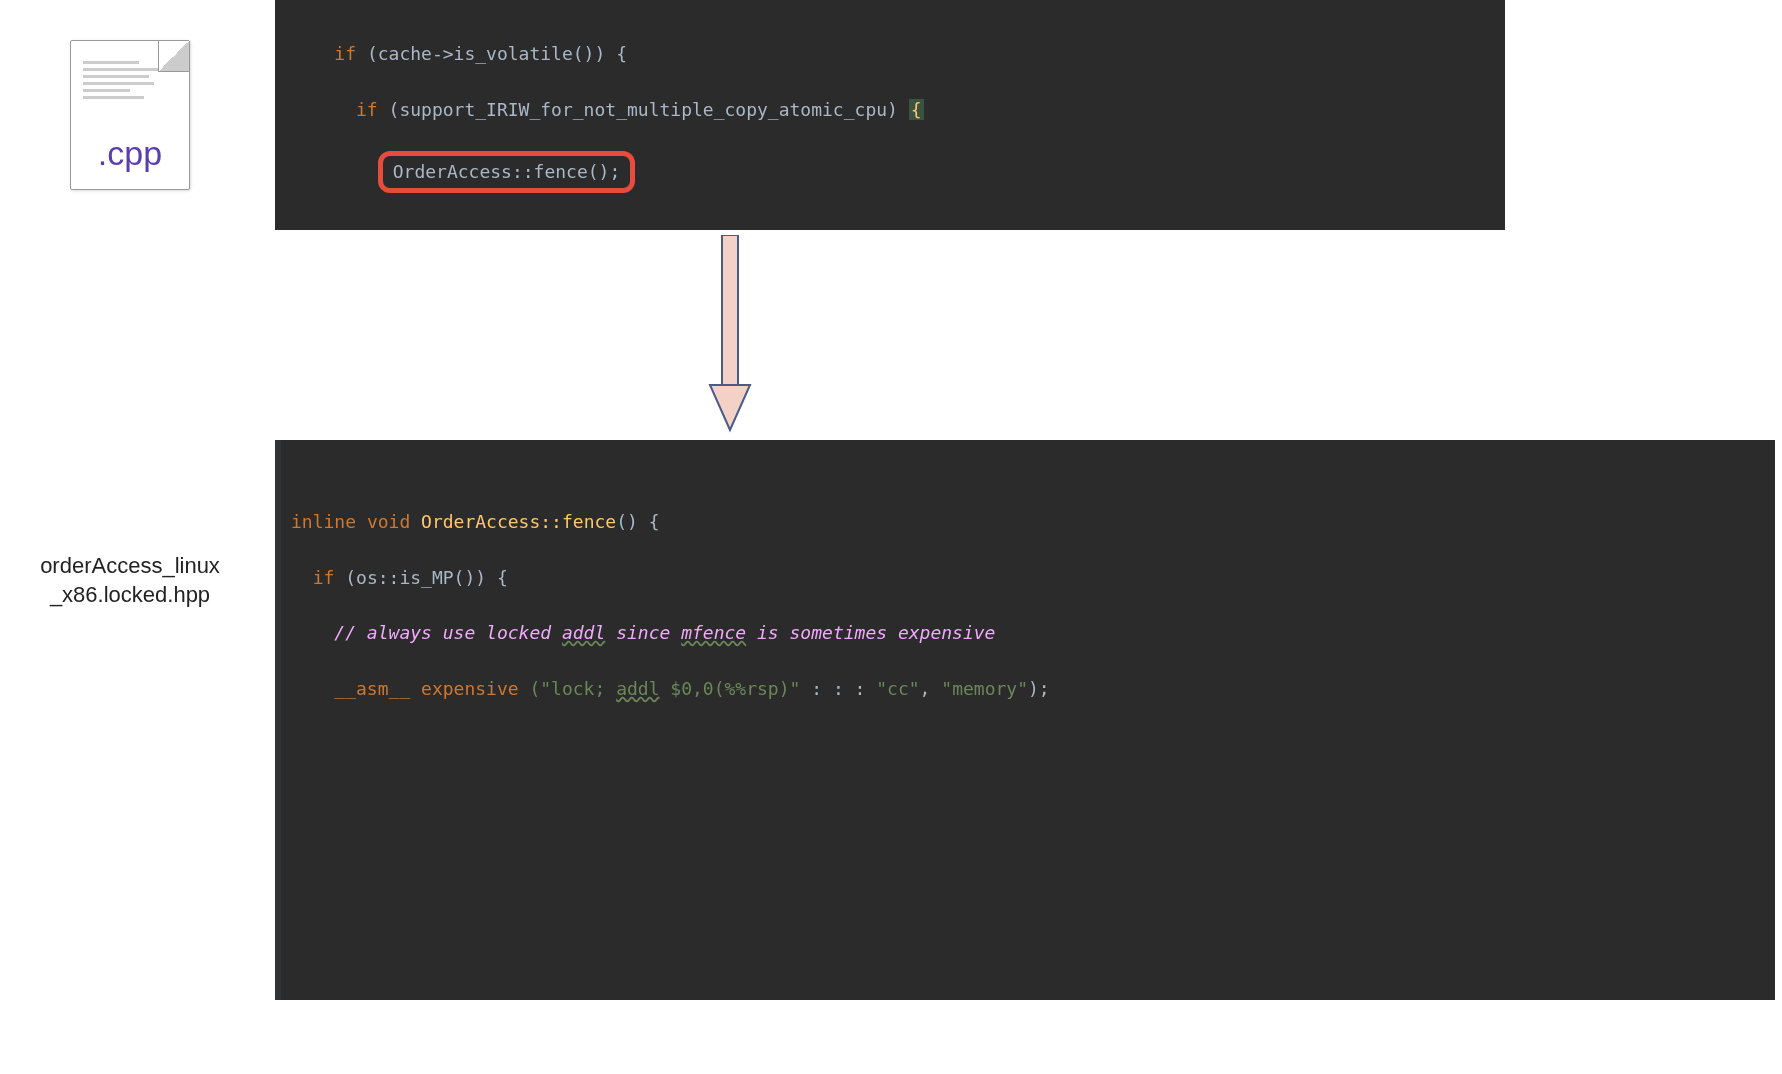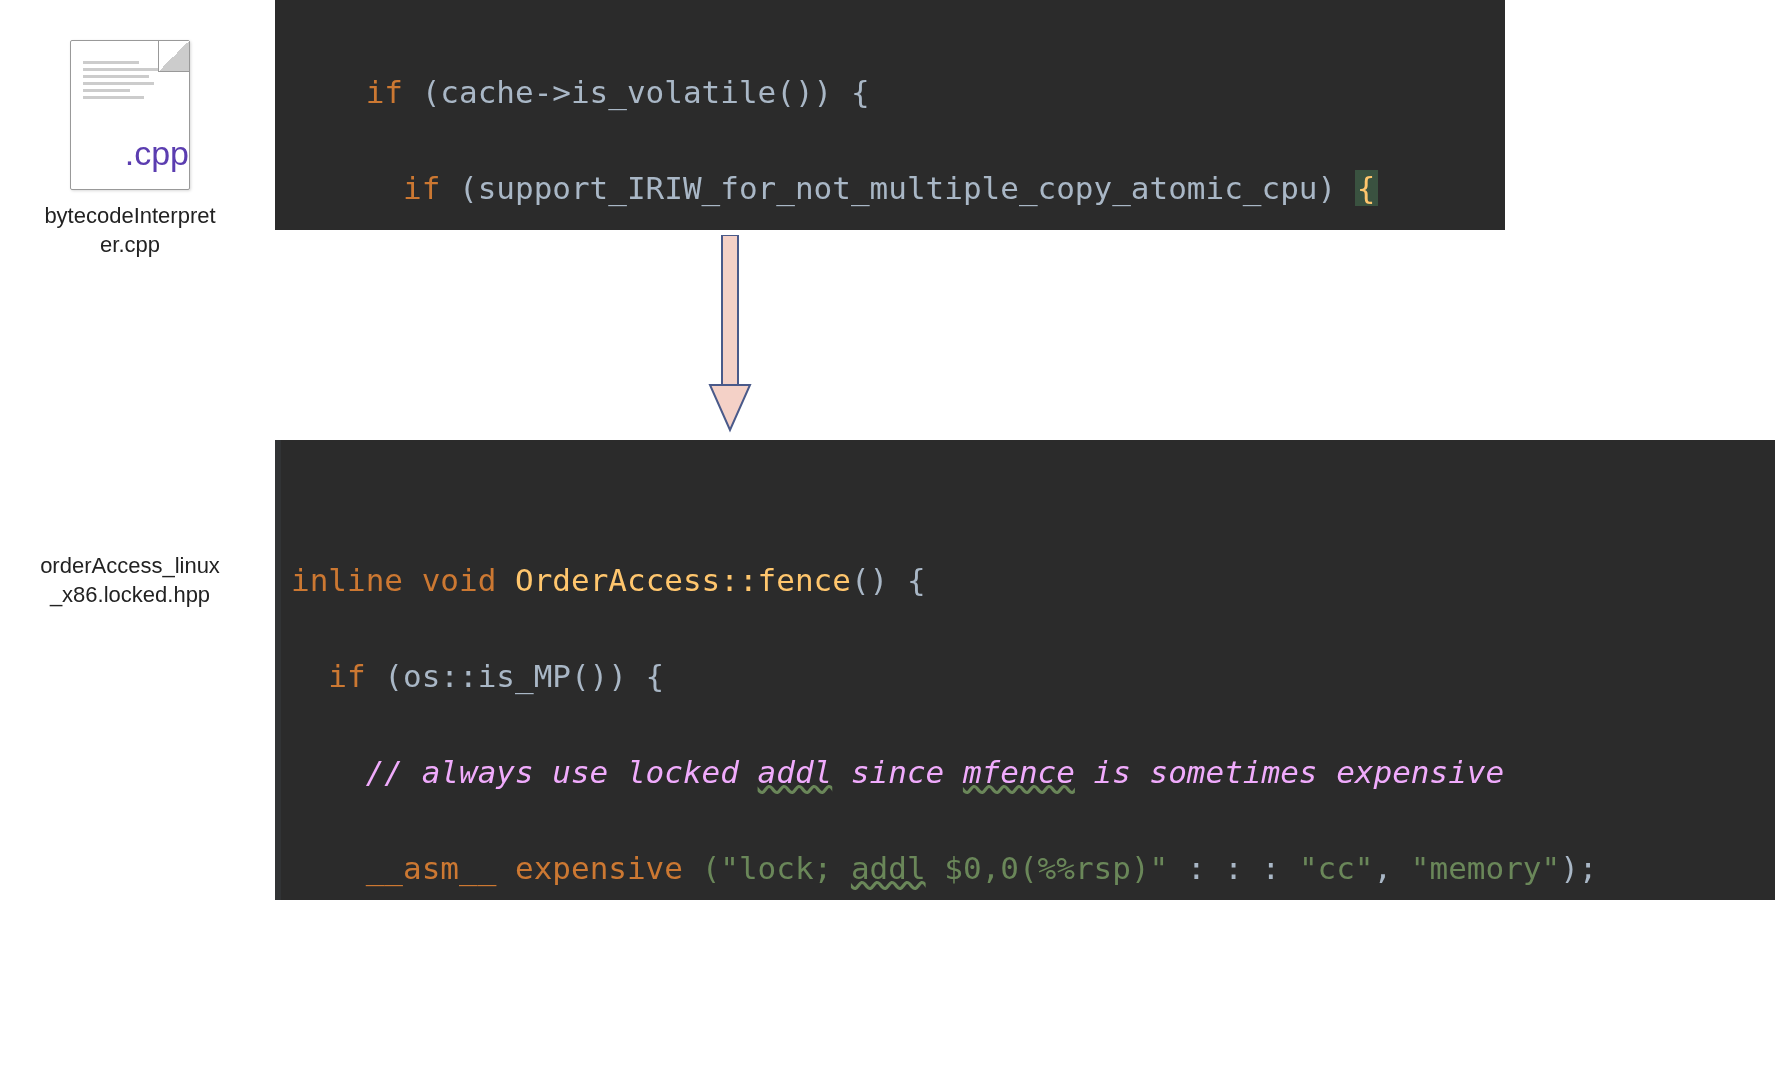--- a/index.html
+++ b/index.html
@@ -46,40 +46,40 @@
     .text-line {
       height: 3px;
       background: #ccc;
       margin-bottom: 4px;
     }
     .file-ext {
       position: absolute;
       bottom: 16px;
       left: 0;
       right: 0;
-      text-align: right;
+      text-align: center;
       font-size: 34px;
       font-weight: 400;
     }
     .file-ext.cpp { color: #5b3db0; }
     .file-ext.hpp { color: #b94848; }
     .file-label {
       margin-top: 12px;
       font-size: 22px;
       color: #222;
       text-align: center;
       line-height: 1.3;
     }
     .code-block {
       position: absolute;
       background: #2b2b2b;
       font-family: Menlo, Consolas, monospace;
-      font-size: 31px;
+      font-size: 18px;
       line-height: 1.55;
-      padding: 20px 16px;
+      padding: 12px 16px;
       white-space: pre;
       color: #a9b7c6;
       overflow: hidden;
     }
     .code-block .line { display: block; position: relative; }
     .kw { color: #cc7832; }
     .cm { color: #f0abfc; font-style: italic; }
     .hl { color: #ffc66d; }
     .br-hl {
       color: #ffc66d;
@@ -121,22 +121,20 @@
     <div class="file-icon-text-lines">
       <div class="text-line" style="width:60%"></div>
       <div class="text-line" style="width:80%"></div>
       <div class="text-line" style="width:70%"></div>
       <div class="text-line" style="width:75%"></div>
       <div class="text-line" style="width:50%"></div>
       <div class="text-line" style="width:65%"></div>
     </div>
     <div class="file-ext cpp">.cpp</div>
   </div>
-  <div class="file-label">bytecodeInterpret
-er.cpp</div>
 </div>
 
 <div class="code-block" style="left:275px; top:0; width:1230px; height:230px;">
 <span class="line"><span>    </span><span class="kw">if</span><span> (cache-&gt;is_volatile()) {</span></span>
 <span class="line"><span>      </span><span class="kw">if</span><span> (support_IRIW_for_not_multiple_copy_atomic_cpu) </span><span class="br-hl">{</span></span>
 <span class="line"><span>        </span><span class="highlight-box"><span>OrderAccess::fence();</span></span></span>
 
 </div>
 
 <div class="arrow" style="left:700px; top:235px;">
@@ -144,21 +142,21 @@
     <rect x="22" y="0" width="16" height="150" fill="#f4d1c7" stroke="#4a5a8a" stroke-width="2"></rect>
     <polygon points="10,150 50,150 30,195" fill="#f4d1c7" stroke="#4a5a8a" stroke-width="2"></polygon>
   </svg>
 </div>
 
 <div class="file-icon-group" style="left:20px; top:540px;">
   <div class="file-label">orderAccess_linux
 _x86.locked.hpp</div>
 </div>
 
-<div class="code-block" style="left:275px; top:440px; width:1500px; height:460px;">
+<div class="code-block" style="left:275px; top:440px; width:1500px; height:560px;">
 <div class="gutter"></div>
 <span class="line"><span class="kw">inline</span> <span class="kw">void</span> <span class="hl">OrderAccess::fence</span><span>() {</span></span>
 <span class="line"><span>  </span><span class="kw">if</span><span> (os::is_MP()) {</span></span>
 <span class="line"><span>    </span><span class="cm"><span>// always use locked </span><span class="squiggle">addl</span><span> since </span><span class="squiggle">mfence</span><span> is sometimes expensive</span></span></span>
 <span class="line"><span>    </span><span class="kw">__asm__</span><span class="kw"> expensive </span><span class="str">("lock; </span><span class="squiggle str">addl</span><span class="str"> $0,0(%%rsp)" </span><span>: : : </span><span class="str">"cc"</span><span>, </span><span class="str">"memory"</span><span>);</span></span>
 
 
 
 
 

